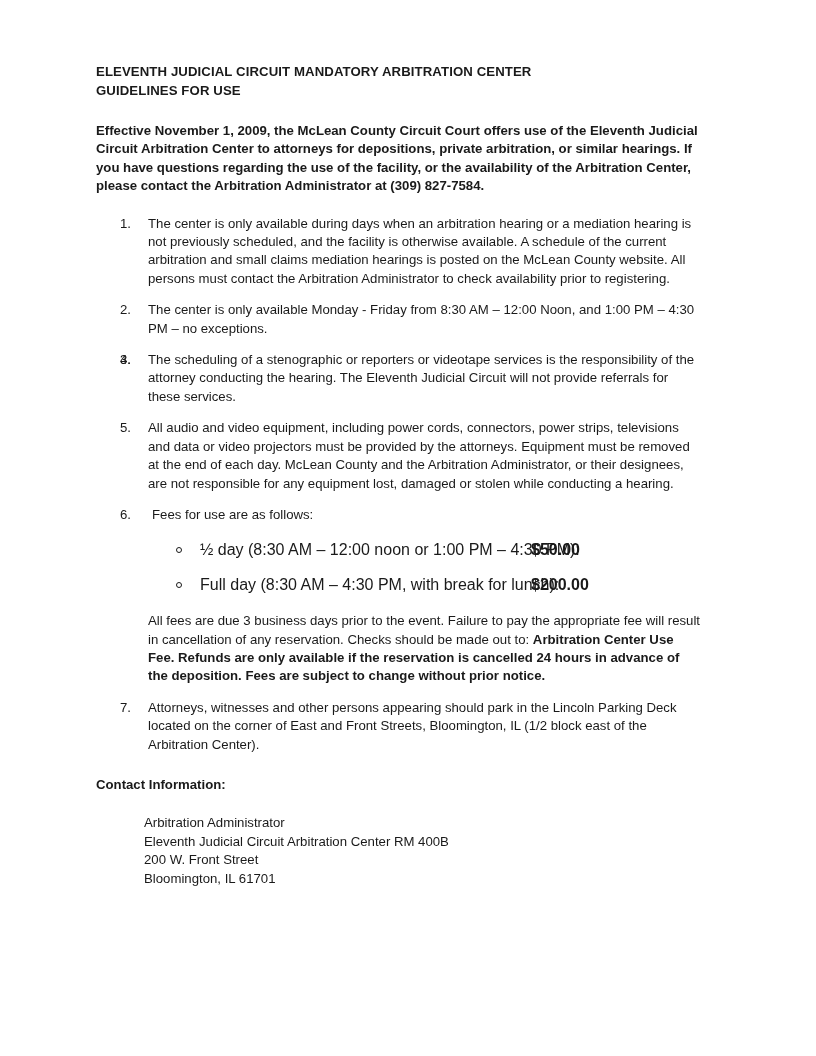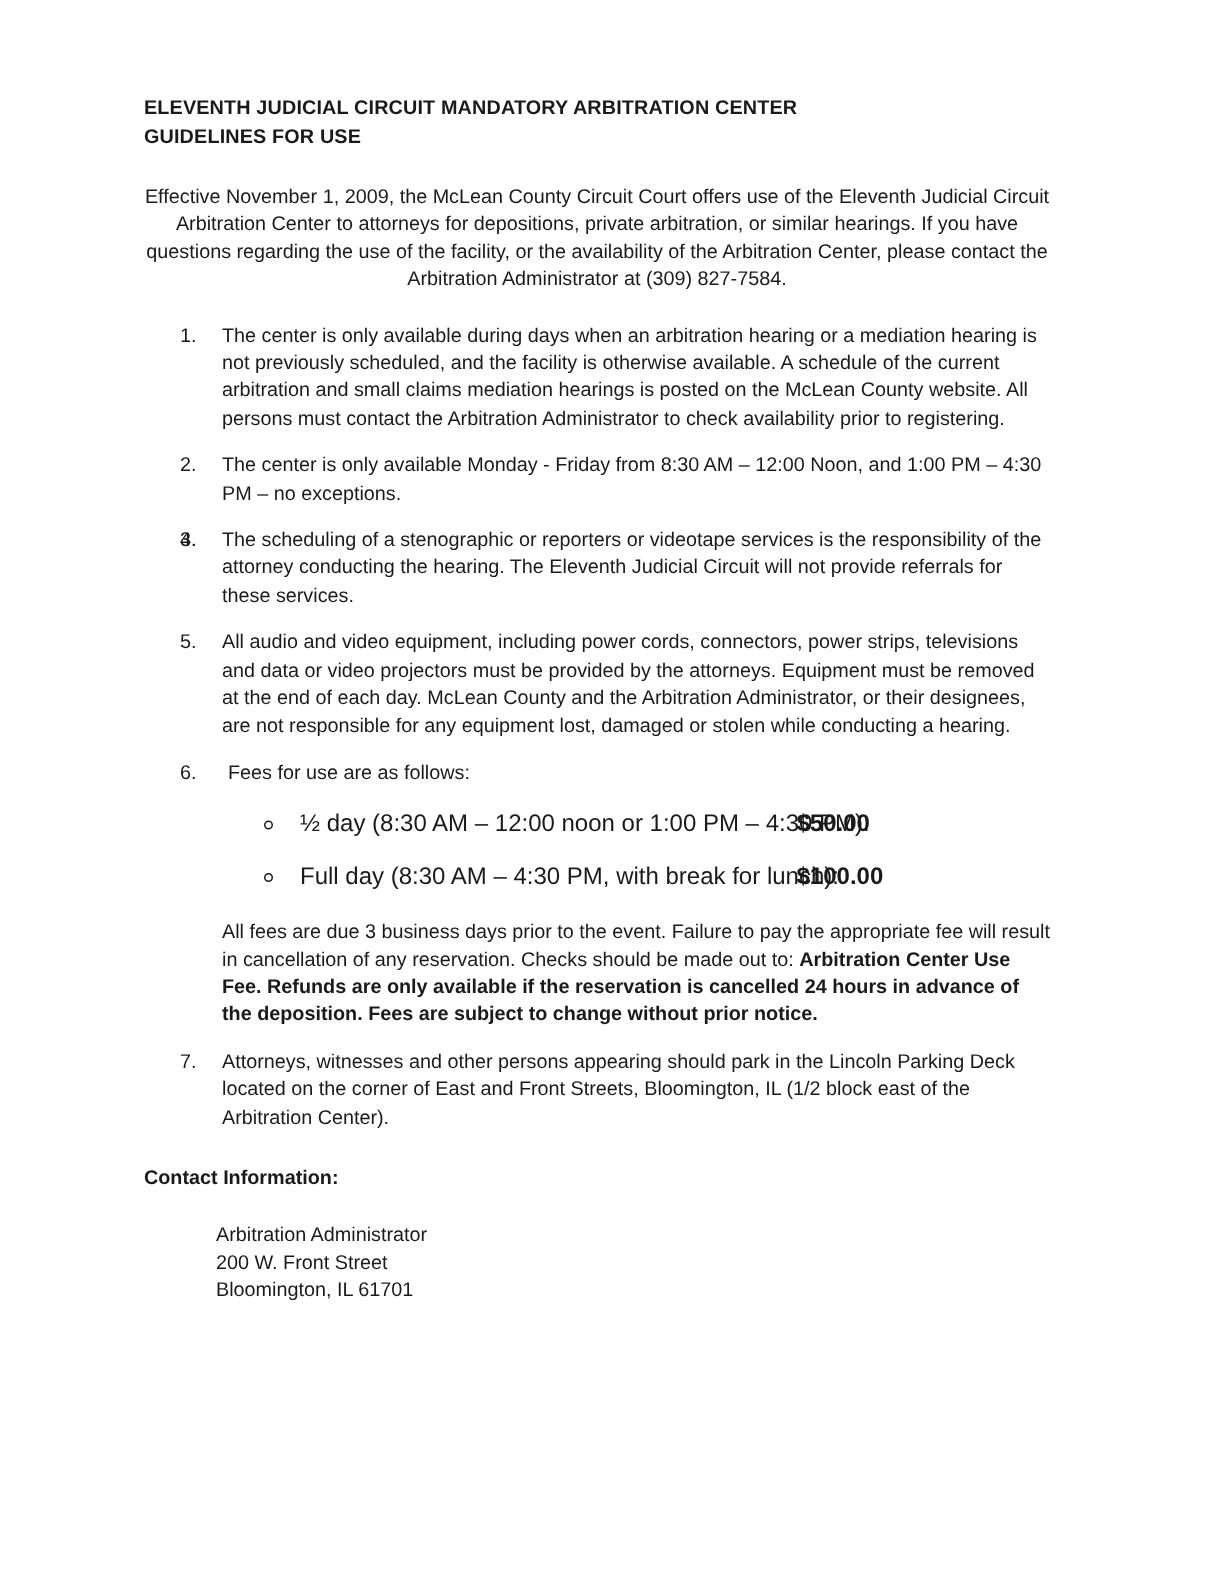--- a/index.html
+++ b/index.html
@@ -36,22 +36,23 @@
     font-size: 13.2px;
     font-weight: bold;
     line-height: 19px;
     letter-spacing: 0.1px;
     margin: 0;
   }
   .intro {
     margin: 22px 0 0 0;
     font-size: 13.2px;
     line-height: 18.4px;
-    text-align: center;
+    text-align: left;
     max-width: 624px;
+    font-weight: bold;
   }
   ol.guidelines {
     list-style: none;
     margin: 19px 0 0 0;
     padding: 0;
   }
   ol.guidelines > li {
     position: relative;
     padding-left: 52px;
     margin-bottom: 13px;
@@ -172,35 +173,36 @@
       <span class="num">6.</span>
       <span class="fees-lead">Fees for use are as follows:</span>
 
       <ul class="fee-options">
         <li>
           <span class="hollow-bullet"></span>
           <span class="fee-label">½ day (8:30 AM – 12:00 noon or 1:00 PM – 4:30 PM):</span><span class="fee-amount">$50.00</span>
         </li>
         <li>
           <span class="hollow-bullet"></span>
-          <span class="fee-label">Full day (8:30 AM – 4:30 PM, with break for lunch):</span><span class="fee-amount">$100.00</span>
+          <span class="fee-label">Full day (8:30 AM – 4:30 PM, with break for lunch):</span><span class="fee-amount">$200.00</span>
         </li>
       </ul>
 
       <p class="fees-note"><span>All fees are due 3 business days prior to the event. Failure to pay the appropriate fee will result in cancellation of any reservation. Checks should be made out to: </span><b>Arbitration Center Use Fee. Refunds are only available if the reservation is cancelled 24 hours in advance of the deposition. Fees are subject to change without prior notice.</b></p>
     </li>
 
     <li>
       <span class="num">7.</span>
       <span>Attorneys, witnesses and other persons appearing should park in the Lincoln Parking Deck located on the corner of East and Front Streets, Bloomington, IL (1/2 block east of the Arbitration Center).</span>
     </li>
 
   </ol>
 
   <p class="contact-heading">Contact Information:</p>
 
   <div class="contact-block">
     <div>Arbitration Administrator</div>
+    <div>Eleventh Judicial Circuit Arbitration Center RM 400B</div>
     <div>200 W. Front Street</div>
     <div>Bloomington, IL 61701</div>
   </div>
 
 </div>
 
 </body></html>

